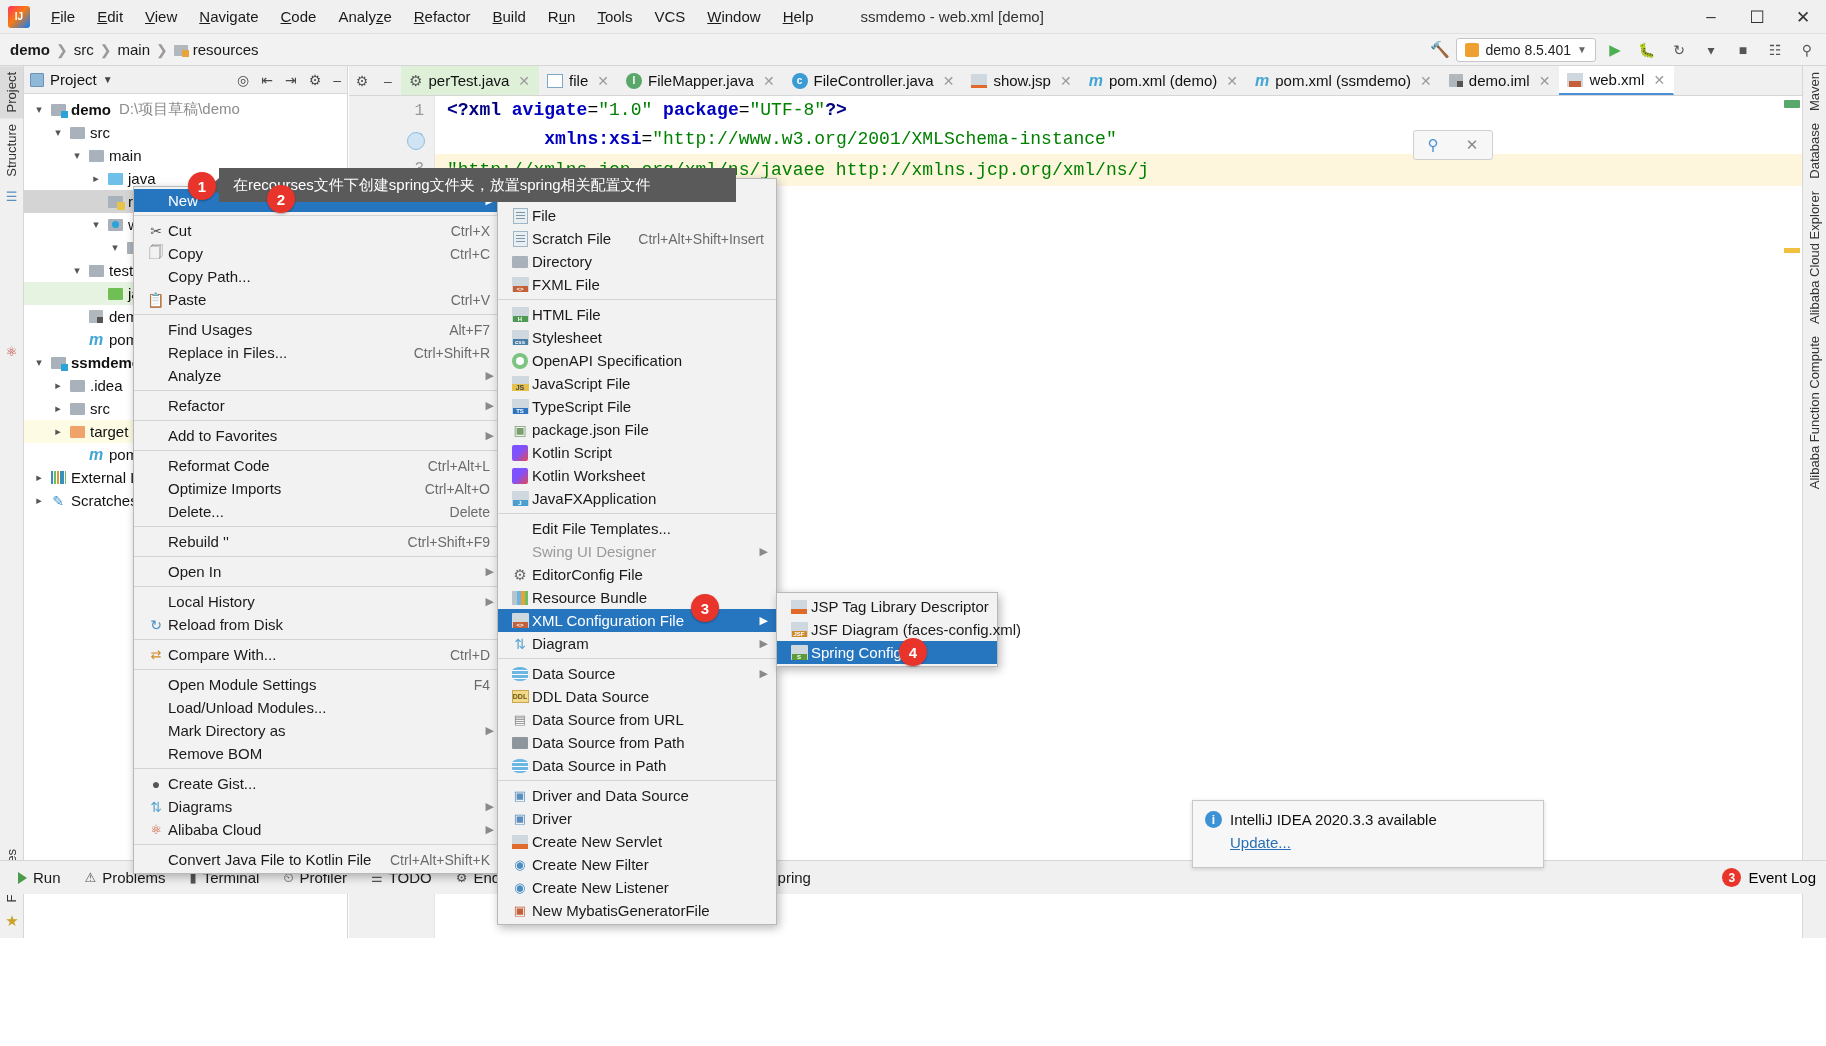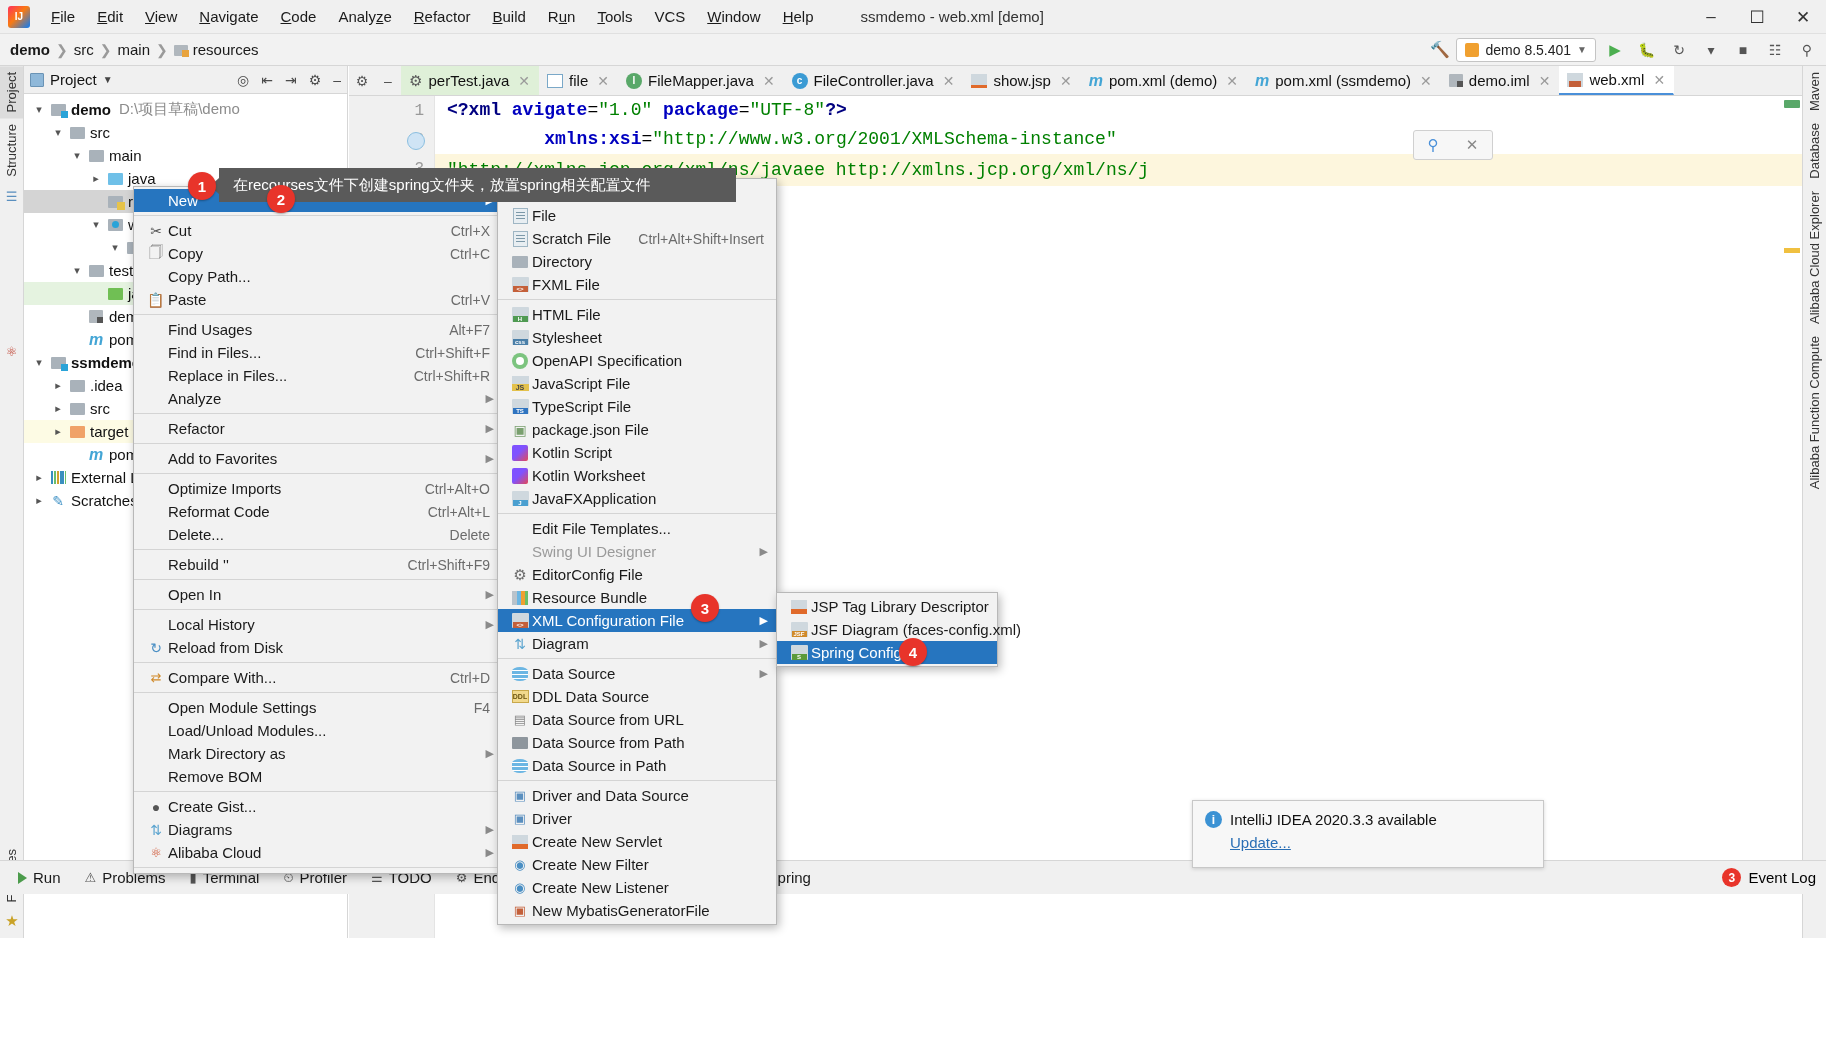--- a/index.html
+++ b/index.html
@@ -628,25 +628,20 @@
         <span class="acc">Ctrl+V</span>
       </div>
       <div class="sepline"></div>
       <div class="row">
         <span class="mico"></span>
         <span class="mtext">Find Usages</span>
         <span class="acc">Alt+F7</span>
       </div>
       <div class="row">
         <span class="mico"></span>
-        <span class="mtext">Find in Files...</span>
-        <span class="acc">Ctrl+Shift+F</span>
-      </div>
-      <div class="row">
-        <span class="mico"></span>
         <span class="mtext">Replace in Files...</span>
         <span class="acc">Ctrl+Shift+R</span>
       </div>
       <div class="row">
         <span class="mico"></span>
         <span class="mtext">Analyze</span>
         <span class="sub">▶</span>
       </div>
       <div class="sepline"></div>
       <div class="row">
@@ -656,30 +651,30 @@
       </div>
       <div class="sepline"></div>
       <div class="row">
         <span class="mico"></span>
         <span class="mtext">Add to Favorites</span>
         <span class="sub">▶</span>
       </div>
       <div class="sepline"></div>
       <div class="row">
         <span class="mico"></span>
+        <span class="mtext">Reformat Code</span>
+        <span class="acc">Ctrl+Alt+L</span>
+      </div>
+      <div class="row">
+        <span class="mico"></span>
         <span class="mtext">Optimize Imports</span>
         <span class="acc">Ctrl+Alt+O</span>
       </div>
       <div class="row">
         <span class="mico"></span>
-        <span class="mtext">Reformat Code</span>
-        <span class="acc">Ctrl+Alt+L</span>
-      </div>
-      <div class="row">
-        <span class="mico"></span>
         <span class="mtext">Delete...</span>
         <span class="acc">Delete</span>
       </div>
       <div class="sepline"></div>
       <div class="row">
         <span class="mico"></span>
         <span class="mtext">Rebuild '<default>'</default></span>
         <span class="acc">Ctrl+Shift+F9</span>
       </div>
       <div class="sepline"></div>
@@ -742,20 +737,25 @@
         <span class="sub">▶</span>
       </div>
       <div class="row">
         <span class="mico">
           <span style="font-size:13px;color:#d05a3a;">⚛</span>
         </span>
         <span class="mtext">Alibaba Cloud</span>
         <span class="sub">▶</span>
       </div>
       <div class="sepline"></div>
+      <div class="row">
+        <span class="mico"></span>
+        <span class="mtext">Convert Java File to Kotlin File</span>
+        <span class="acc">Ctrl+Alt+Shift+K</span>
+      </div>
     </div>
 
   <div class="menu" id="menu2">
       <div class="row">
         <span class="mico">
           <span class="mi-kt"></span>
         </span>
         <span class="mtext">Kotlin Class/File</span>
       </div>
       <div class="row">

